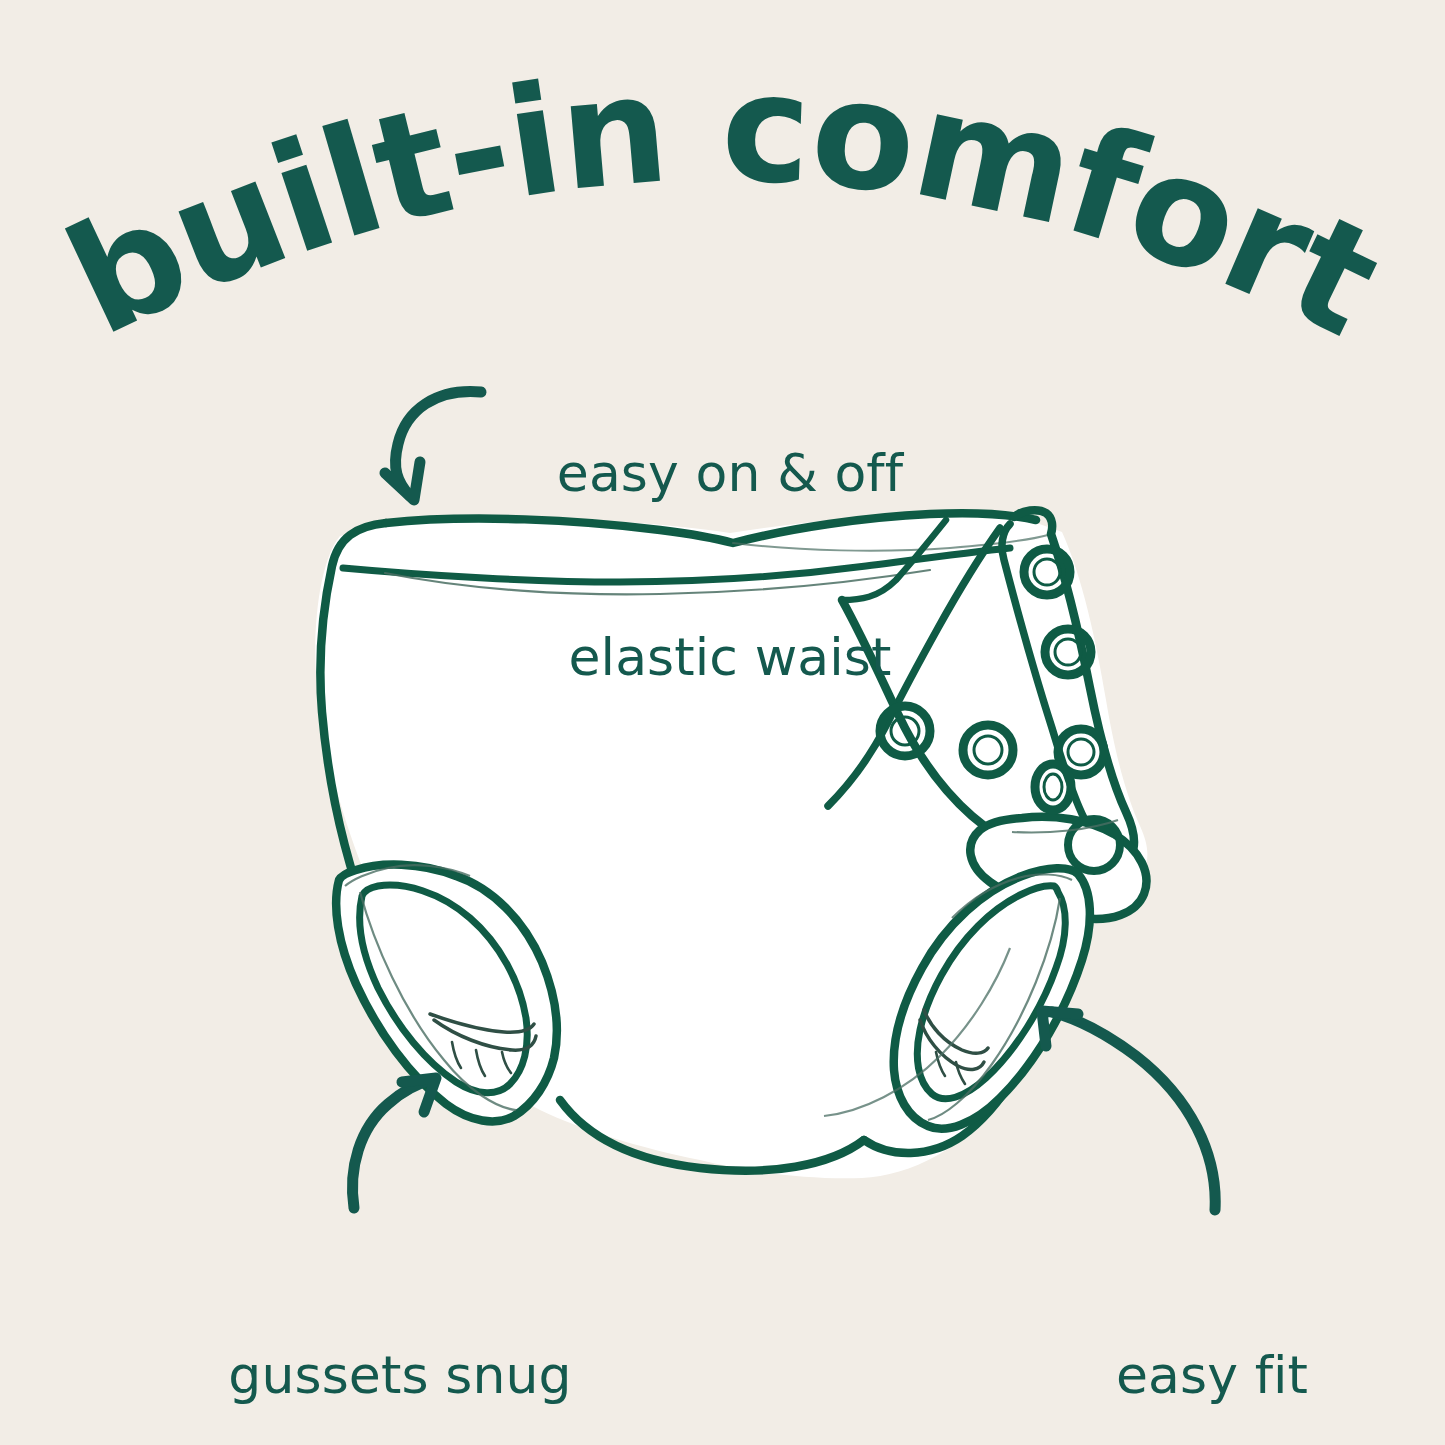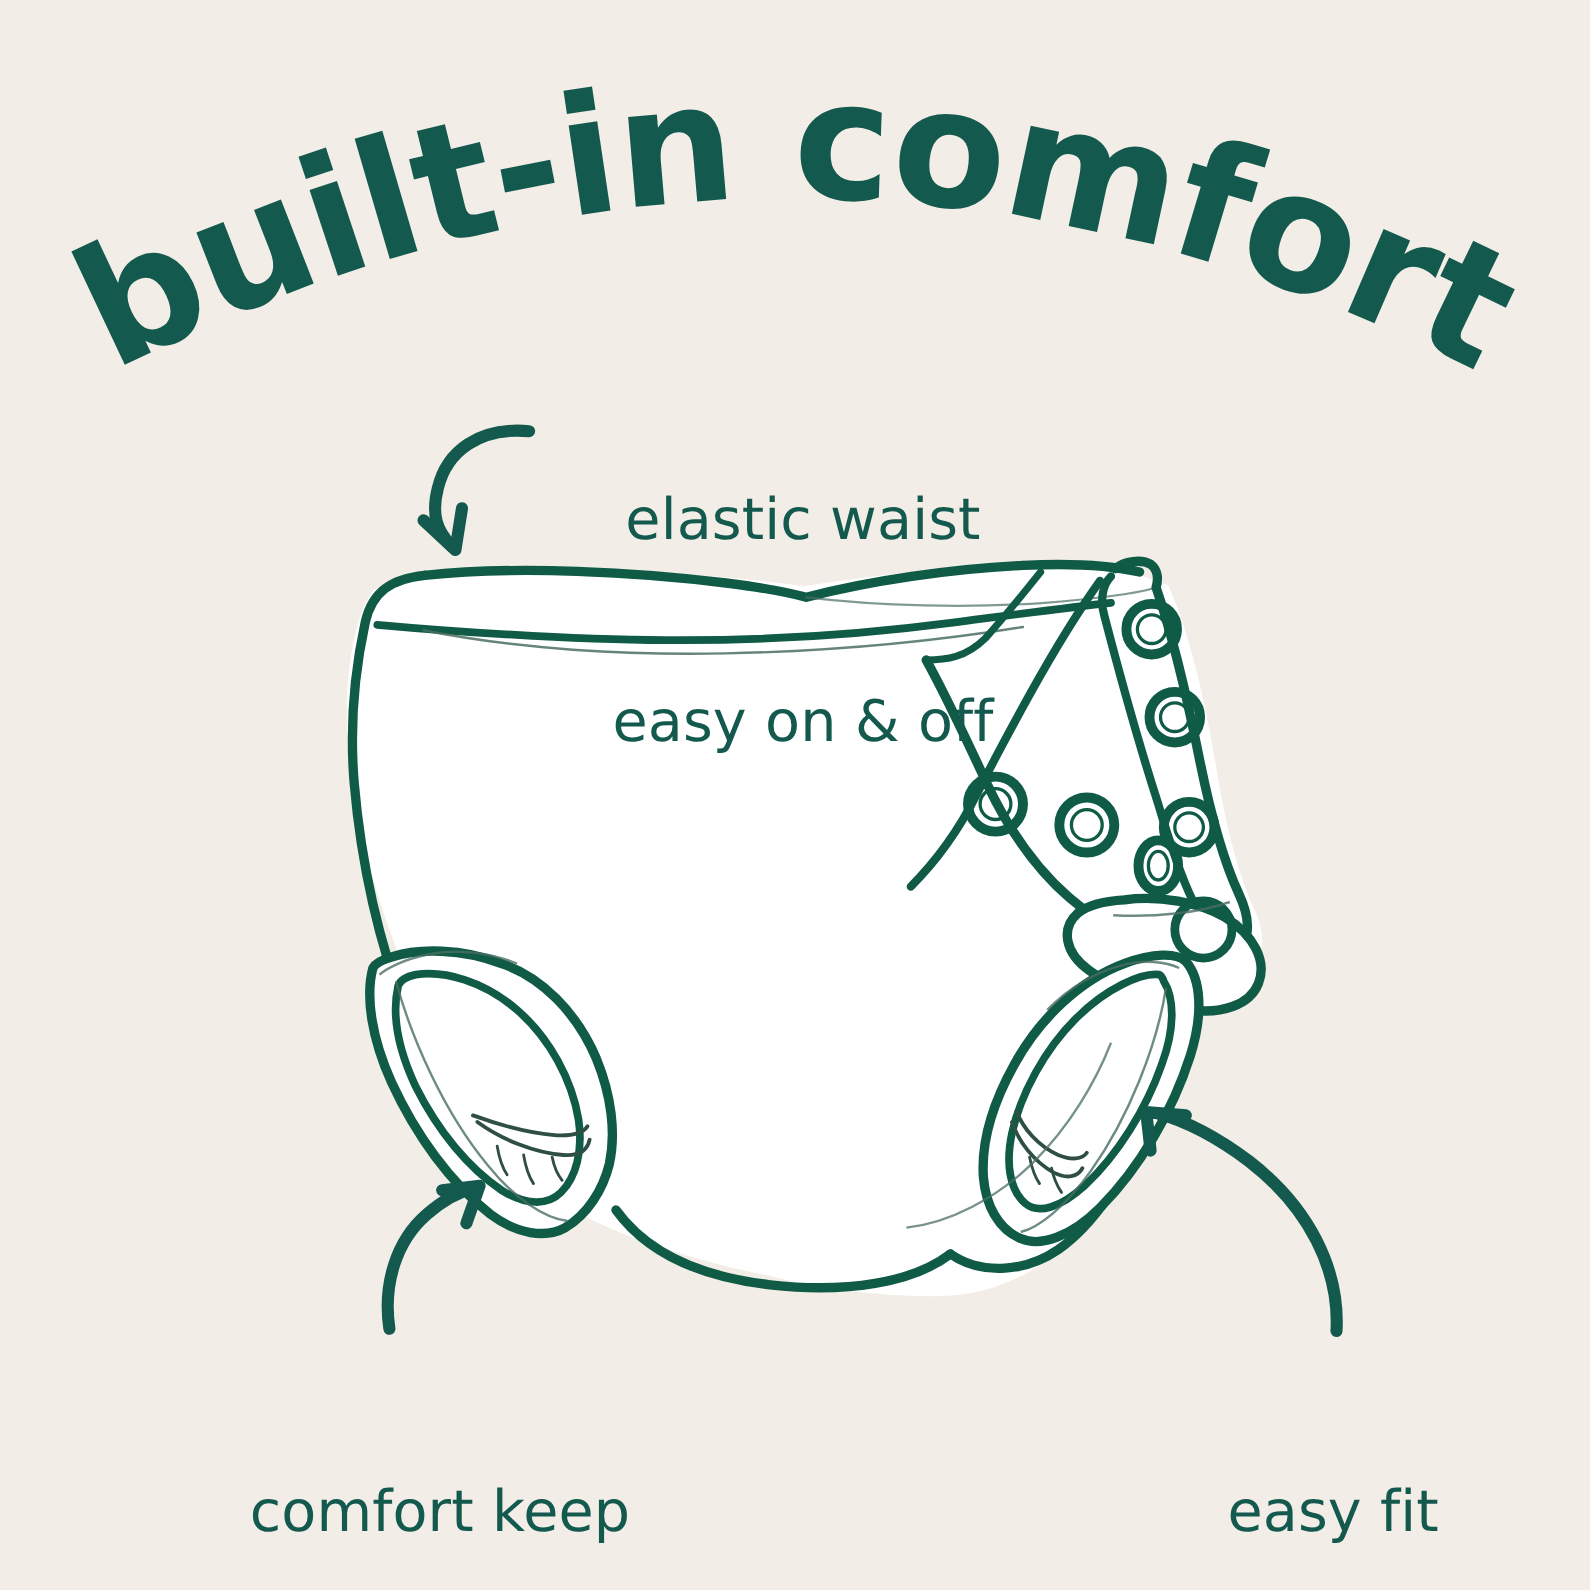--- a/index.html
+++ b/index.html
@@ -266,26 +266,26 @@
          C 406,1088 422,1082 434,1079"></path>
     <path fill="none" stroke="#14594E" stroke-width="11" stroke-linecap="round" stroke-linejoin="round" d="M 402,1082 L 436,1078 L 424,1112"></path>
 
     <path fill="none" stroke="#14594E" stroke-width="11" stroke-linecap="round" stroke-linejoin="round" d="M 1215,1210
          C 1218,1154 1190,1098 1136,1056
          C 1104,1032 1074,1018 1052,1012"></path>
     <path fill="none" stroke="#14594E" stroke-width="11" stroke-linecap="round" stroke-linejoin="round" d="M 1046,1046 L 1042,1011 L 1078,1014"></path>
   </svg>
 
   <div class="callout" id="callout-waist">
+    <div>easy on &amp; off</div>
     <div>elastic waist</div>
-    <div>easy on &amp; off</div>
   </div>
 
   <div class="callout" id="callout-gussets">
-    <div>comfort keep</div>
+    <div>gussets snug</div>
     
   </div>
 
   <div class="callout" id="callout-seams">
     <div>easy fit</div>
     
   </div>
 
 </div>
 

